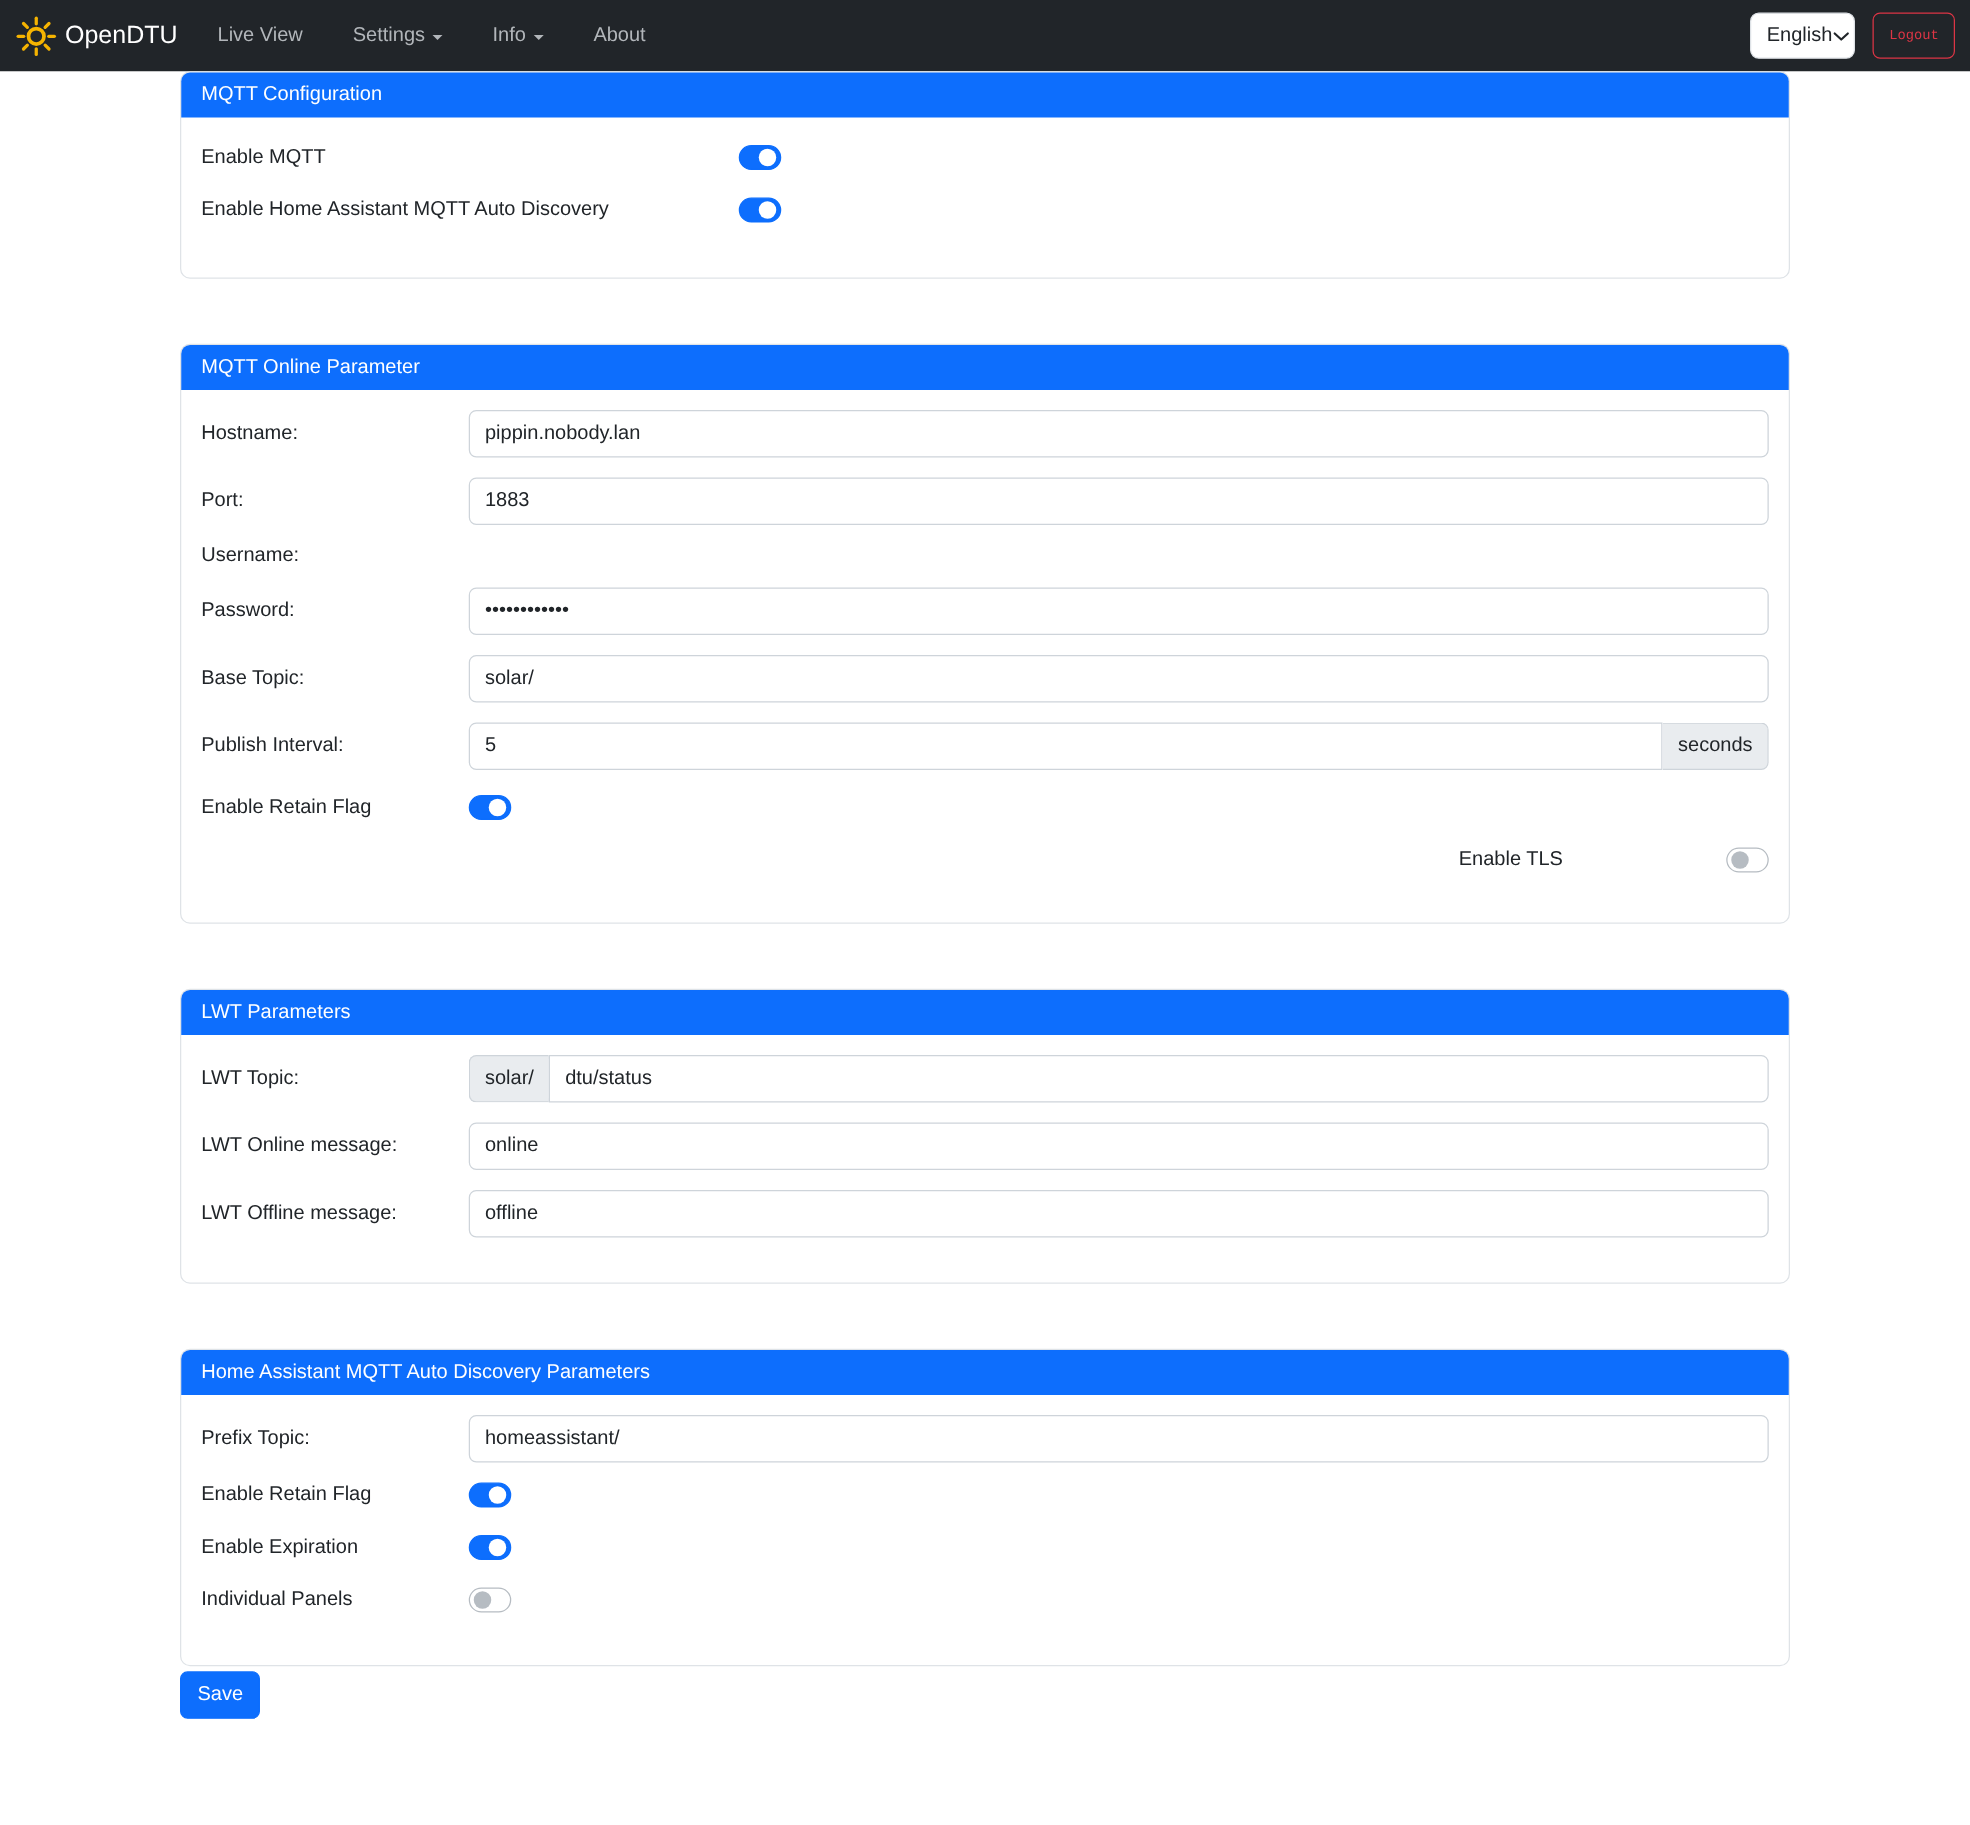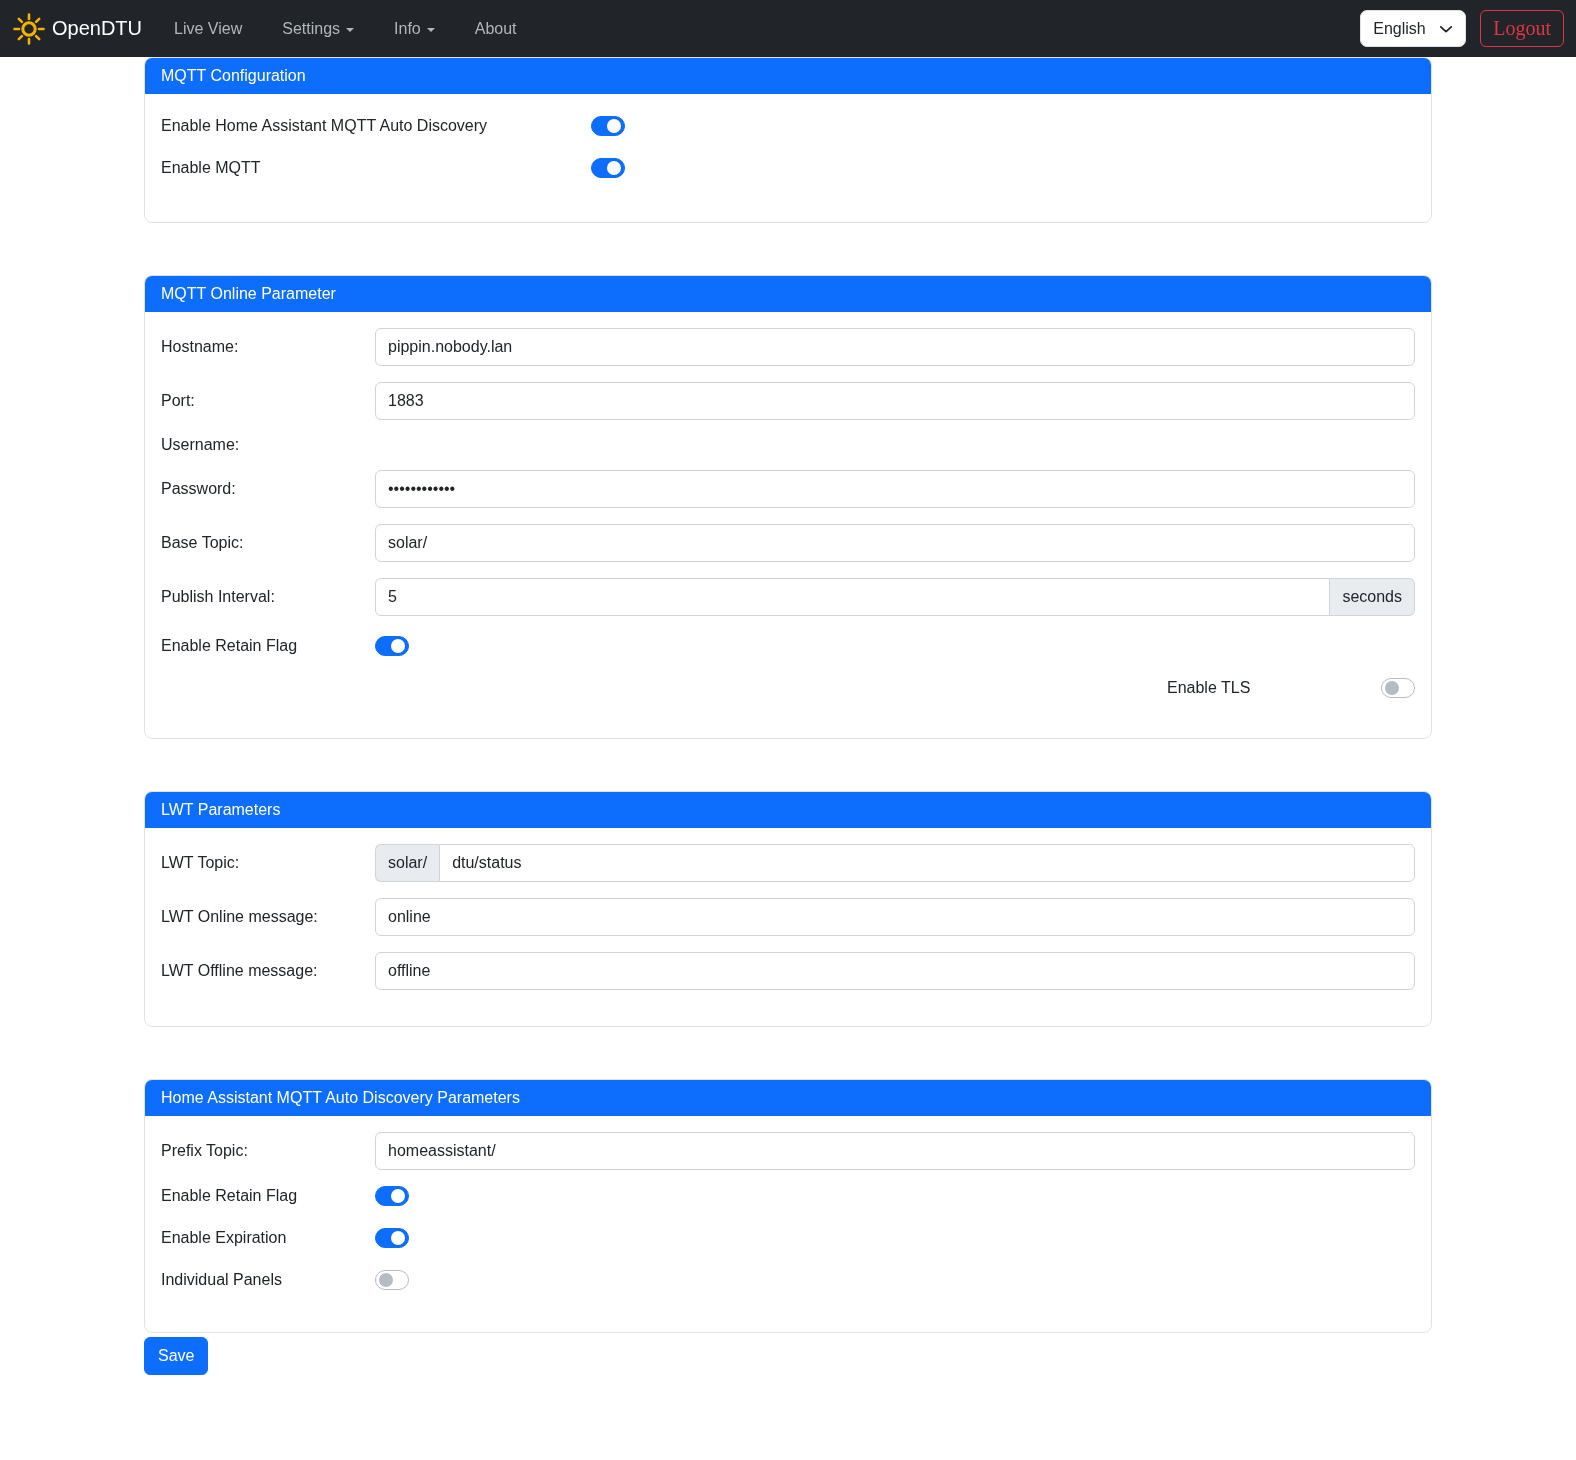--- a/index.html
+++ b/index.html
@@ -7,22 +7,22 @@
   body { width:1576px; min-height:1460px; }
 
   
   .navbar { height:57px; background:#212529; display:flex; align-items:center; padding:0 12px; }
   .brand { display:flex; align-items:center; gap:6px; margin-right:24px; cursor:pointer; }
   .brand-text { color:#ffffff; font-size:20px; font-weight:500; }
   .nav-items { display:flex; align-items:center; gap:24px; flex:1; }
   .nav-link { color:#b2b6ba; font-size:16px; padding:8px 8px; cursor:pointer; display:flex; align-items:center; gap:6px; }
   .caret { width:0; height:0; border-left:4px solid transparent; border-right:4px solid transparent; border-top:4.5px solid #b2b6ba; display:inline-block; margin-top:2px; }
   .nav-right { display:flex; align-items:center; gap:14px; }
-  .lang-select { background:#fff; border:1px solid #dee2e6; border-radius:7px; height:37px; width:106px; display:flex; align-items:center; justify-content:space-between; padding:0 12px; font-size:16px; color:#212529; cursor:pointer; }
-  .logout-btn { background:transparent; border:1px solid #dc3545; color:#dc3545; font-size:20px; border-radius:6px; height:37px; padding:0 12px; cursor:pointer; font-family:Liberation Serif, serif; }
+  .lang-select { background:#fff; border:1px solid #dee2e6; border-radius:7px; height:37px; width:84px; display:flex; align-items:center; justify-content:space-between; padding:0 12px; font-size:16px; color:#212529; cursor:pointer; }
+  .logout-btn { background:transparent; border:1px solid #dc3545; color:#dc3545; font-size:11px; border-radius:6px; height:37px; padding:0 12px; cursor:pointer; font-family:Liberation Mono, monospace; }
 
   
   .container { width:1288px; margin:0 auto; }
   h1.page-title { font-size:40px; font-weight:600; margin:20px 0 12px 0; letter-spacing:-0.5px; }
 
   .card { border:1px solid #dfe3e7; border-radius:8px; margin-bottom:52px; background:#fff; }
   .card-header { background:#0d6efd; color:#fff; font-size:16px; padding:9px 16px; border-radius:7px 7px 0 0; }
   .card-body { padding:16px 16px 26px 16px; }
 
   
@@ -105,25 +105,25 @@
   </div>
 </nav>
 
 <main class="container">
 
   
   <section class="card">
     <div class="card-header">MQTT Configuration</div>
     <div class="card-body cfg-body">
       <div class="srow wide">
+        <span class="flabel">Enable MQTT</span>
+        <span class="switch on"></span>
+      </div>
+      <div class="srow wide">
         <span class="flabel">Enable Home Assistant MQTT Auto Discovery</span>
-        <span class="switch on"></span>
-      </div>
-      <div class="srow wide">
-        <span class="flabel">Enable MQTT</span>
         <span class="switch on"></span>
       </div>
     </div>
   </section>
 
   
   <section class="card">
     <div class="card-header">MQTT Online Parameter</div>
     <div class="card-body">
 

